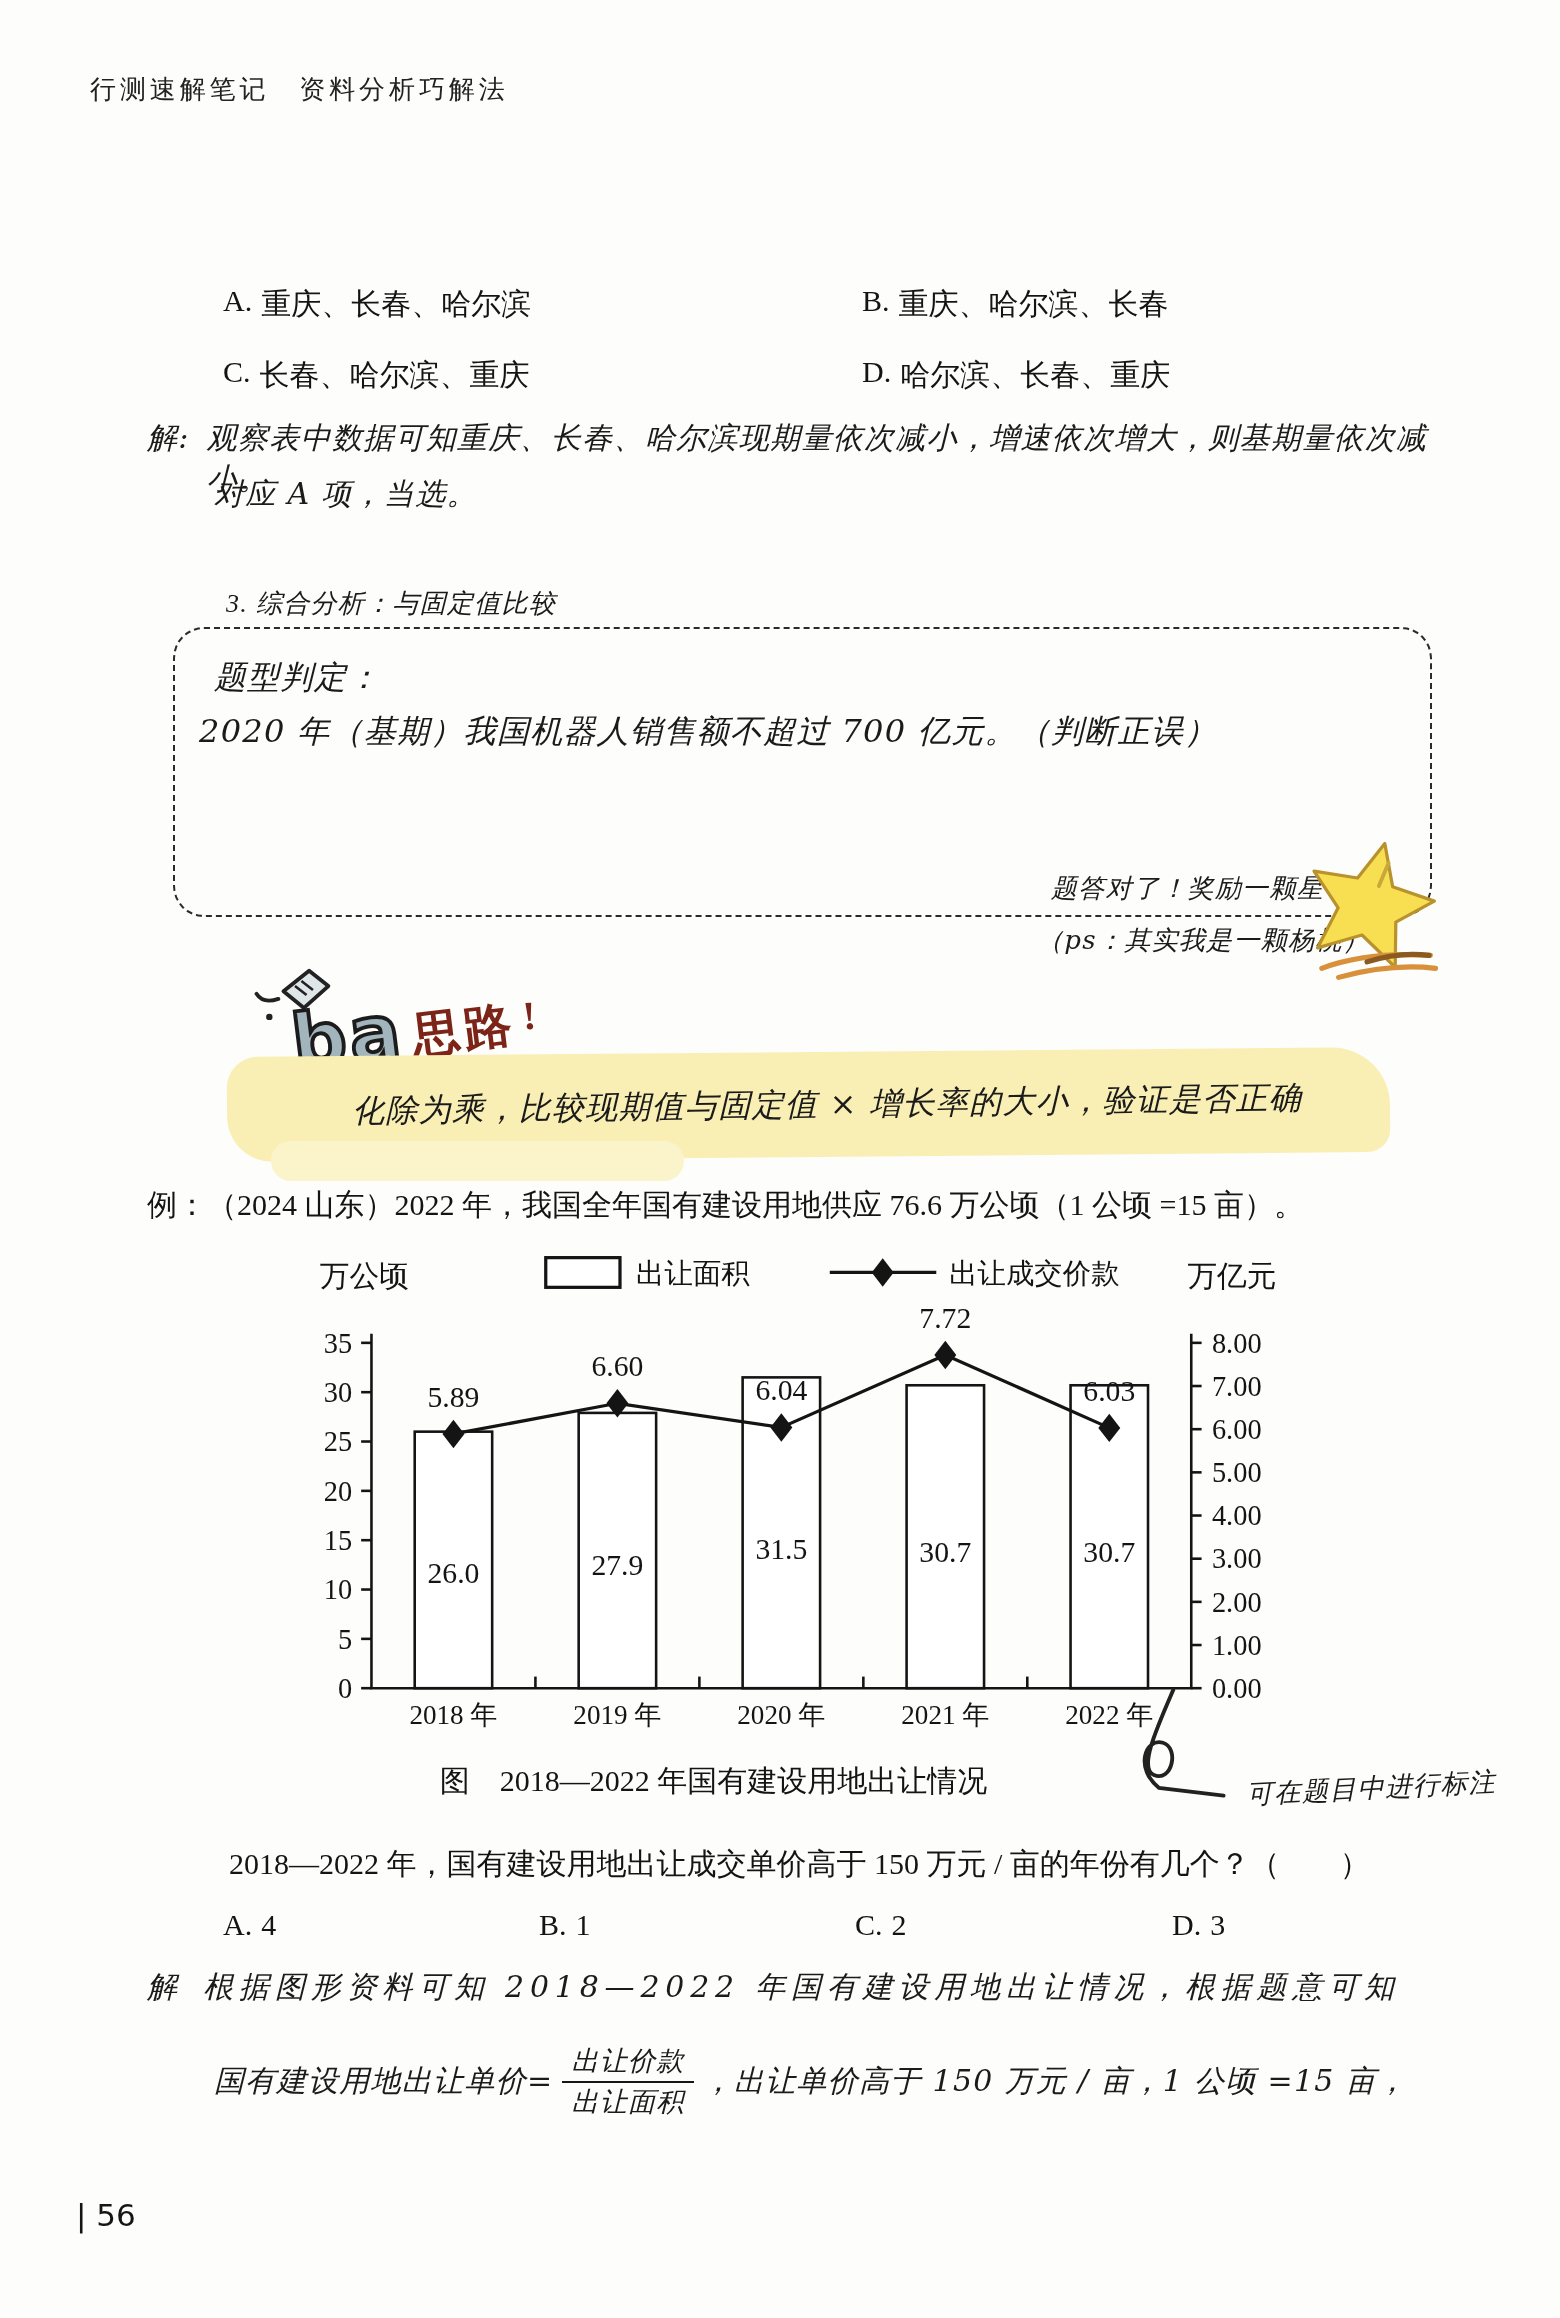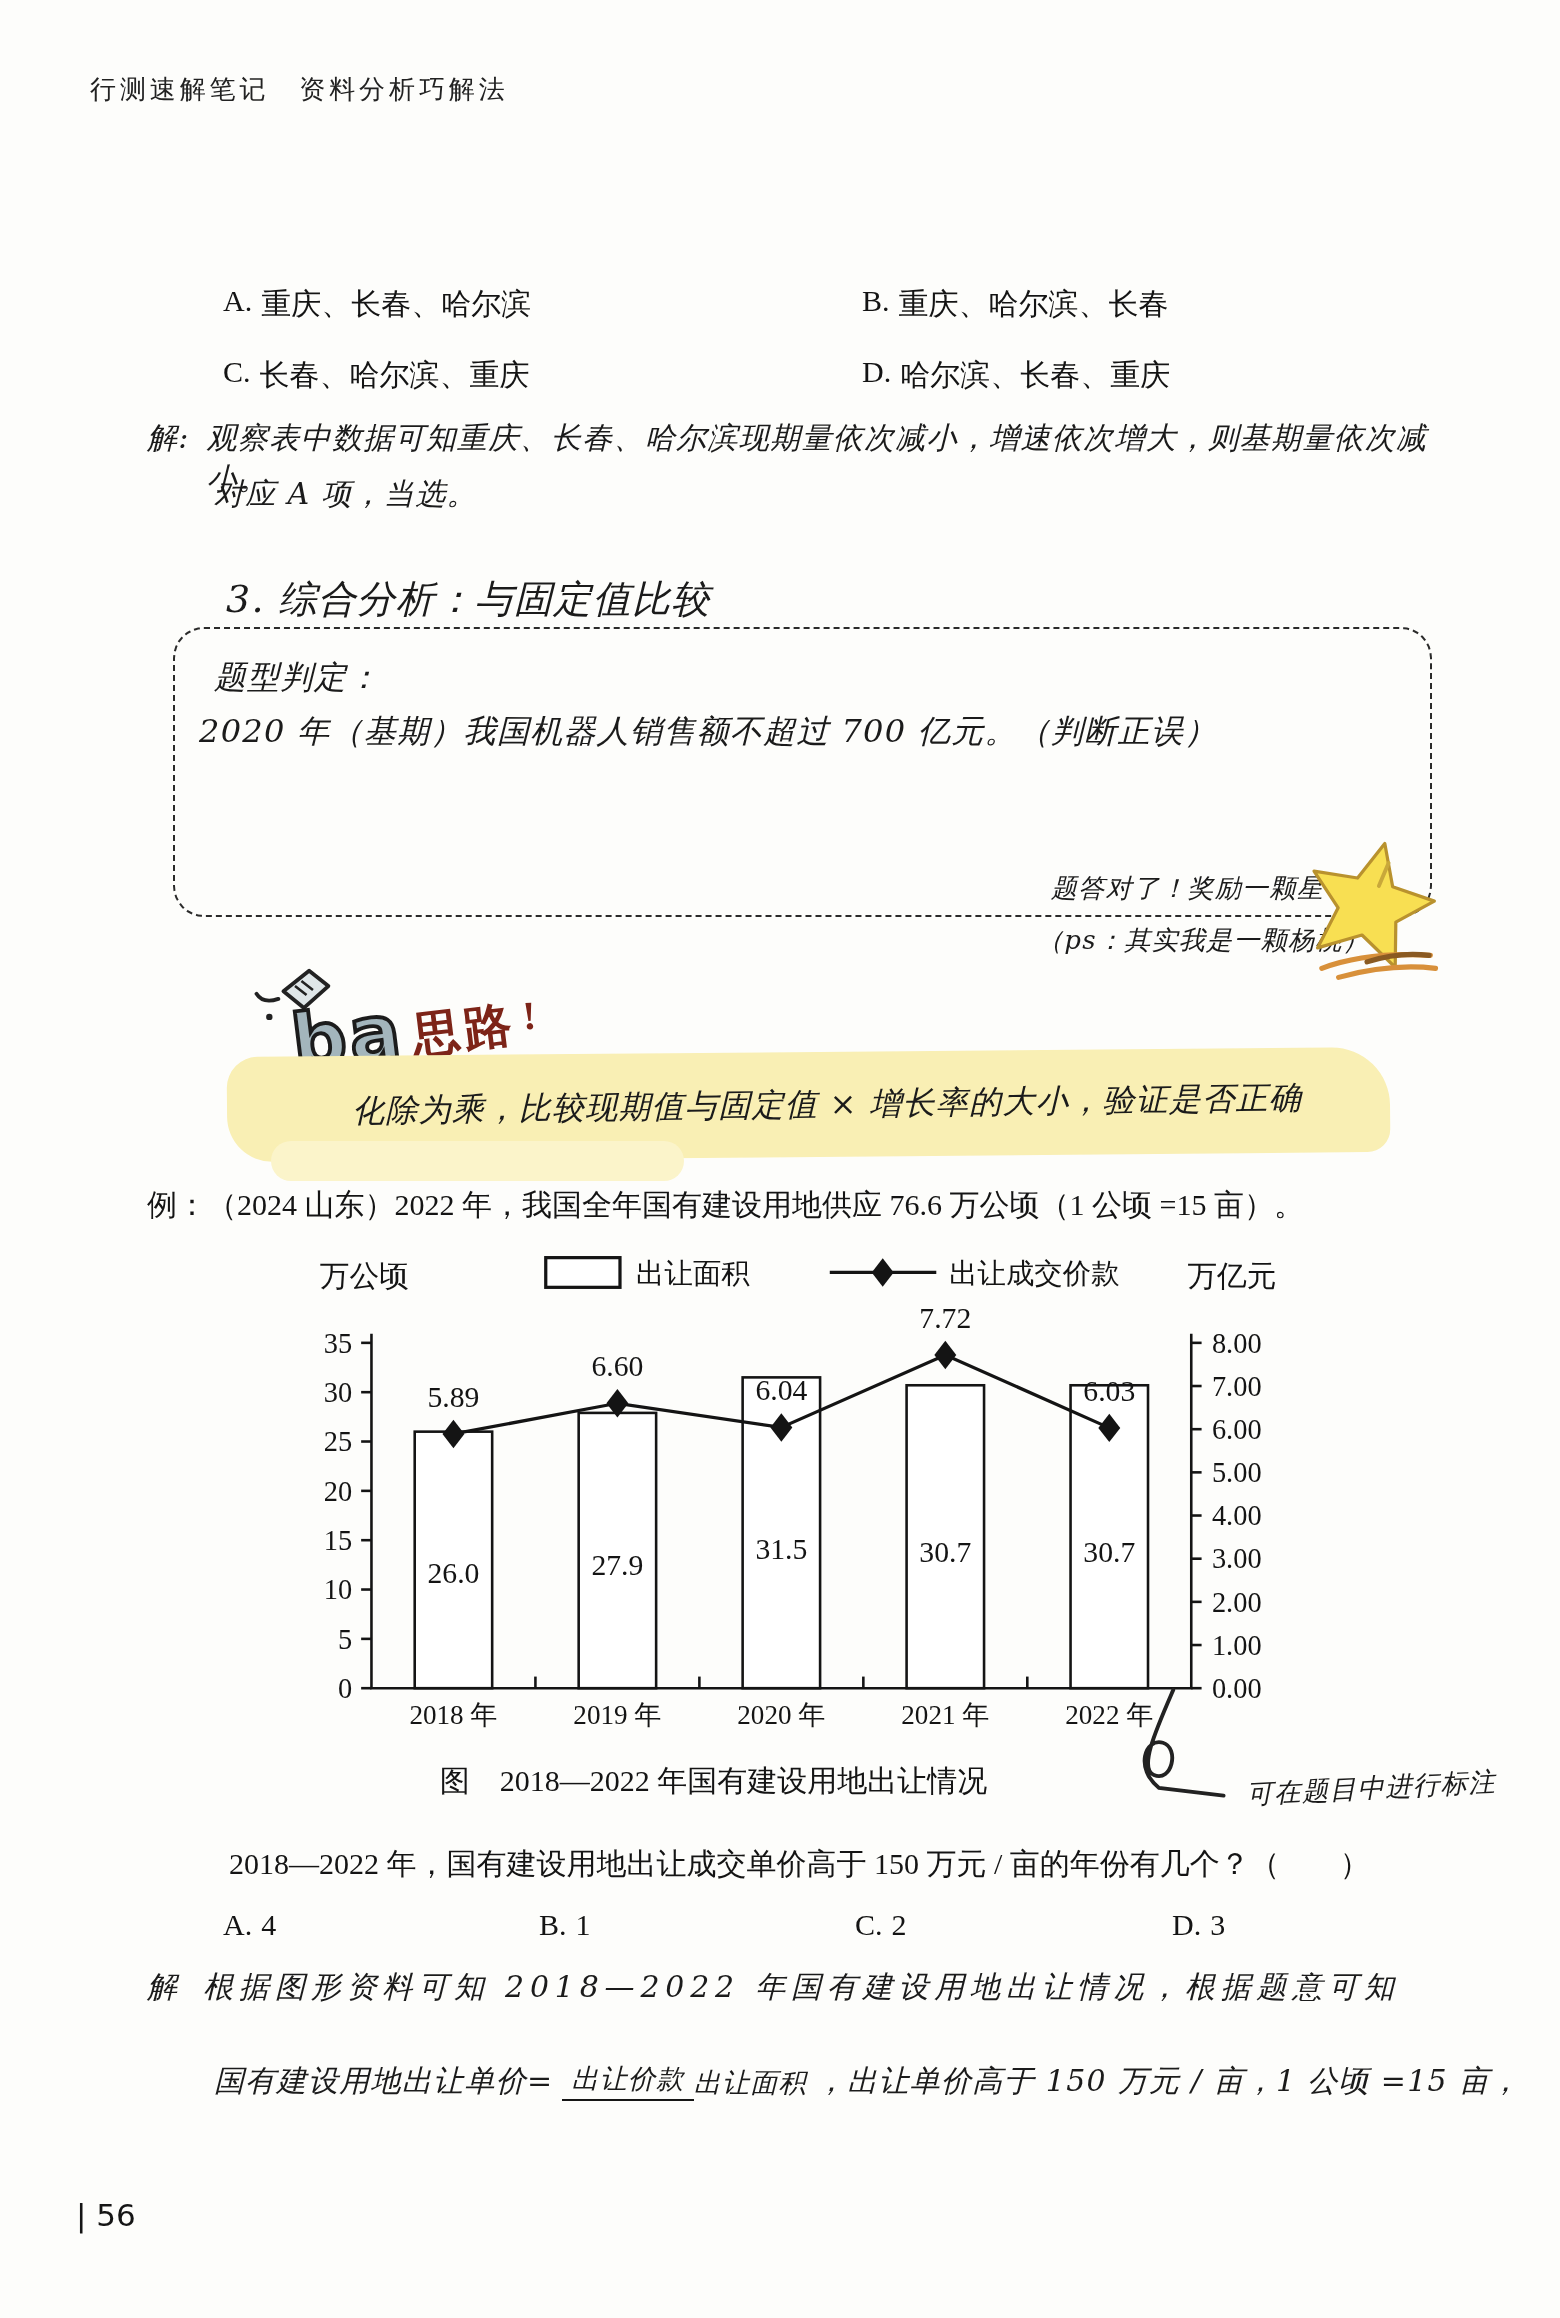--- a/index.html
+++ b/index.html
@@ -24,21 +24,21 @@
   .ba-word {
     font-family:"DejaVu Sans","Liberation Sans",sans-serif;
     font-weight:bold; font-size:76px; line-height:1;
     -webkit-text-stroke:3.9px #1c1c1c; letter-spacing:2.6px;
     display:inline-block; transform:rotate(-7deg);
   }
   .silu { font-size:48px; font-weight:bold; display:inline-block; transform:rotate(-7deg) translateY(-17px); margin-left:11.6px; letter-spacing:3.9px; }
   .bang { font-size:40px; font-weight:bold; display:inline-block; transform:rotate(-4deg) translateY(-34px); margin-left:6.5px; }
   .band { border-radius:31px 58px 23px 45px; transform:rotate(-0.5deg); }
   .blob { border-radius:26px; }
-  .frac { display:inline-flex; flex-direction:row; align-items:center; vertical-align:middle; font-size:27px; line-height:1.25; margin:0 9px; }
+  .frac { display:inline-flex; flex-direction:column; align-items:center; vertical-align:middle; font-size:27px; line-height:1.25; margin:0 9px; }
   .frac .num { border-bottom:2.6px solid #161616; padding:0 9px 2.6px; }
   .frac .den { padding-top:2.6px; }
   .formula-row { display:flex; align-items:center; }
   svg text { font-family:"Liberation Serif","DejaVu Serif",serif; }
 </style>
 </head>
 <body>
 
 <div id="page">
 
@@ -61,21 +61,21 @@
     <span class="opt-label">D.</span>
     <span class="opt-text">哈尔滨、长春、重庆</span>
   </div>
 
   <div class="abs sol-row" style="left:147px; top:418px; width:1336px;">
     <span class="hand">解:</span>
     <span class="hand">观察表中数据可知重庆、长春、哈尔滨现期量依次减小，增速依次增大，则基期量依次减小。</span>
   </div>
   <div class="abs hand" style="left:214px; top:474px;">对应 A 项，当选。</div>
 
-  <div class="abs hand" style="left:226px; top:574px; font-size:38px;">3. 综合分析：与固定值比较</div>
+  <div class="abs hand" style="left:226px; top:586px; font-size:26px;font-family:Liberation Serif, serif;">3. 综合分析：与固定值比较</div>
 
   <div class="abs dashed-box" style="left:173px; top:627px; width:1259px; height:290px;"></div>
   <div class="abs hand" style="left:214px; top:656px; font-size:32px;">题型判定：</div>
   <div class="abs hand" style="left:199px; top:710px; font-size:32px;">2020 年（基期）我国机器人销售额不超过 700 亿元。（判断正误）</div>
 
   <div class="abs hand reward" style="left:1051px; top:871px;">题答对了！奖励一颗星</div>
   <div class="abs hand reward" style="left:1037px; top:923px;">（ps：其实我是一颗杨桃）</div>
   <svg class="abs" style="left:1296px; top:834px;" width="155" height="155" viewBox="0 0 240 240">
     <g transform="rotate(14 115 105)">
       <path id="star-shape" d="M115,12 L143,74 L211,80 L161,126 L177,194 L115,158 L53,194 L69,126 L19,80 L87,74 Z" fill="#f8df52" stroke="#b9922e" stroke-width="5" stroke-linejoin="round"></path>

